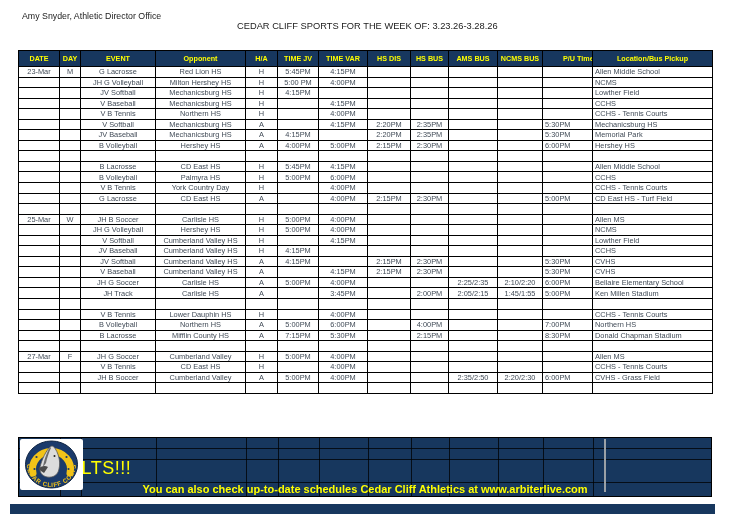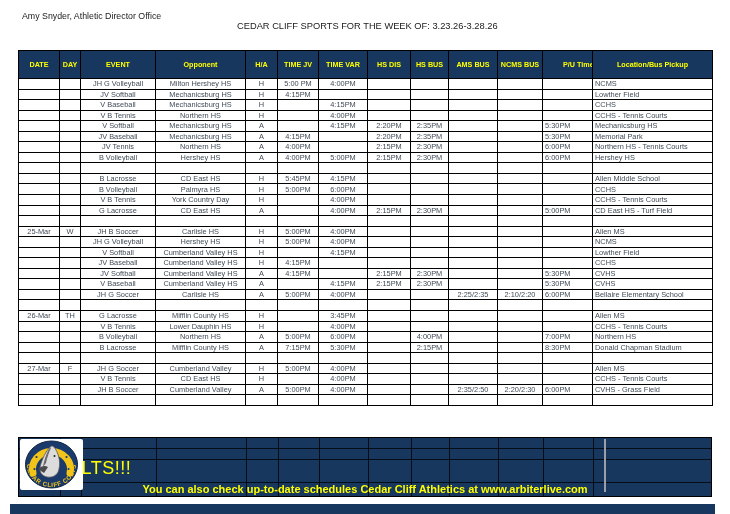--- a/index.html
+++ b/index.html
@@ -21,21 +21,21 @@
   .page-title{
     position:absolute;left:237px;top:21px;font-size:9.3px;color:#1a1a1a;
     white-space:nowrap;
   }
   table.sched{
     position:absolute;left:18px;top:50px;width:694px;
     border-collapse:collapse;table-layout:fixed;
   }
   table.sched th{
     background:var(--navy);color:var(--yellow);
-    font-size:7.2px;font-weight:bold;height:28px;padding:0 1px;
+    font-size:7.2px;font-weight:bold;height:16px;padding:0 1px;
     border:1px solid var(--grid);white-space:nowrap;overflow:hidden;
     text-align:center;
   }
   table.sched th.l{text-align:right;padding-left:20px;}
   table.sched td{
     height:10.55px;padding:0 1px;border:1px solid var(--grid);
     font-size:7.4px;color:var(--celltext);line-height:1;
     white-space:nowrap;overflow:hidden;text-align:center;
   }
   table.sched td.l{text-align:left;padding-left:2px;}
@@ -101,20 +101,35 @@
         <th>HS DIS</th>
         <th>HS BUS</th>
         <th>AMS BUS</th>
         <th>NCMS BUS</th>
         <th class="l">P/U Time</th>
         <th>Location/Bus Pickup</th>
       </tr>
     </thead>
   <tbody id="tbody">
       <tr>
+        <td>23-Mar</td>
+        <td>M</td>
+        <td>G Lacrosse</td>
+        <td>Red Lion HS</td>
+        <td>H</td>
+        <td>5:45PM</td>
+        <td>4:15PM</td>
+        <td></td>
+        <td></td>
+        <td></td>
+        <td></td>
+        <td class="l"></td>
+        <td class="l">Allen Middle School</td>
+      </tr>
+      <tr>
         <td></td>
         <td></td>
         <td>JH G Volleyball</td>
         <td>Milton Hershey HS</td>
         <td>H</td>
         <td>5:00 PM</td>
         <td>4:00PM</td>
         <td></td>
         <td></td>
         <td></td>
@@ -189,35 +204,20 @@
         <td>Mechanicsburg HS</td>
         <td>A</td>
         <td>4:15PM</td>
         <td></td>
         <td>2:20PM</td>
         <td>2:35PM</td>
         <td></td>
         <td></td>
         <td class="l">5:30PM</td>
         <td class="l">Memorial Park</td>
-      </tr>
-      <tr>
-        <td></td>
-        <td></td>
-        <td>JV Tennis</td>
-        <td>Northern HS</td>
-        <td>A</td>
-        <td>4:00PM</td>
-        <td></td>
-        <td>2:15PM</td>
-        <td>2:30PM</td>
-        <td></td>
-        <td></td>
-        <td class="l">6:00PM</td>
-        <td class="l">Northern HS - Tennis Courts</td>
       </tr>
       <tr>
         <td></td>
         <td></td>
         <td>B Volleyball</td>
         <td>Hershey HS</td>
         <td>A</td>
         <td>4:00PM</td>
         <td>5:00PM</td>
         <td>2:15PM</td>
@@ -418,46 +418,46 @@
         <td></td>
         <td></td>
         <td>2:25/2:35</td>
         <td>2:10/2:20</td>
         <td class="l">6:00PM</td>
         <td class="l">Bellaire Elementary School</td>
       </tr>
       <tr>
         <td></td>
         <td></td>
-        <td></td>
-        <td></td>
-        <td></td>
-        <td></td>
-        <td></td>
-        <td></td>
-        <td></td>
-        <td></td>
-        <td></td>
-        <td class="l"></td>
-        <td class="l"></td>
-      </tr>
-      <tr>
-        <td>26-Mar</td>
-        <td>TH</td>
-        <td>G Lacrosse</td>
-        <td>Mifflin County HS</td>
-        <td>H</td>
+        <td>JH Track</td>
+        <td>Carlisle HS</td>
+        <td>A</td>
         <td></td>
         <td>3:45PM</td>
         <td></td>
-        <td></td>
-        <td></td>
-        <td></td>
-        <td class="l"></td>
-        <td class="l">Allen MS</td>
+        <td>2:00PM</td>
+        <td>2:05/2:15</td>
+        <td>1:45/1:55</td>
+        <td class="l">5:00PM</td>
+        <td class="l">Ken Millen Stadium</td>
+      </tr>
+      <tr>
+        <td></td>
+        <td></td>
+        <td></td>
+        <td></td>
+        <td></td>
+        <td></td>
+        <td></td>
+        <td></td>
+        <td></td>
+        <td></td>
+        <td></td>
+        <td class="l"></td>
+        <td class="l"></td>
       </tr>
       <tr>
         <td></td>
         <td></td>
         <td>V B Tennis</td>
         <td>Lower Dauphin HS</td>
         <td>H</td>
         <td></td>
         <td>4:00PM</td>
         <td></td>

